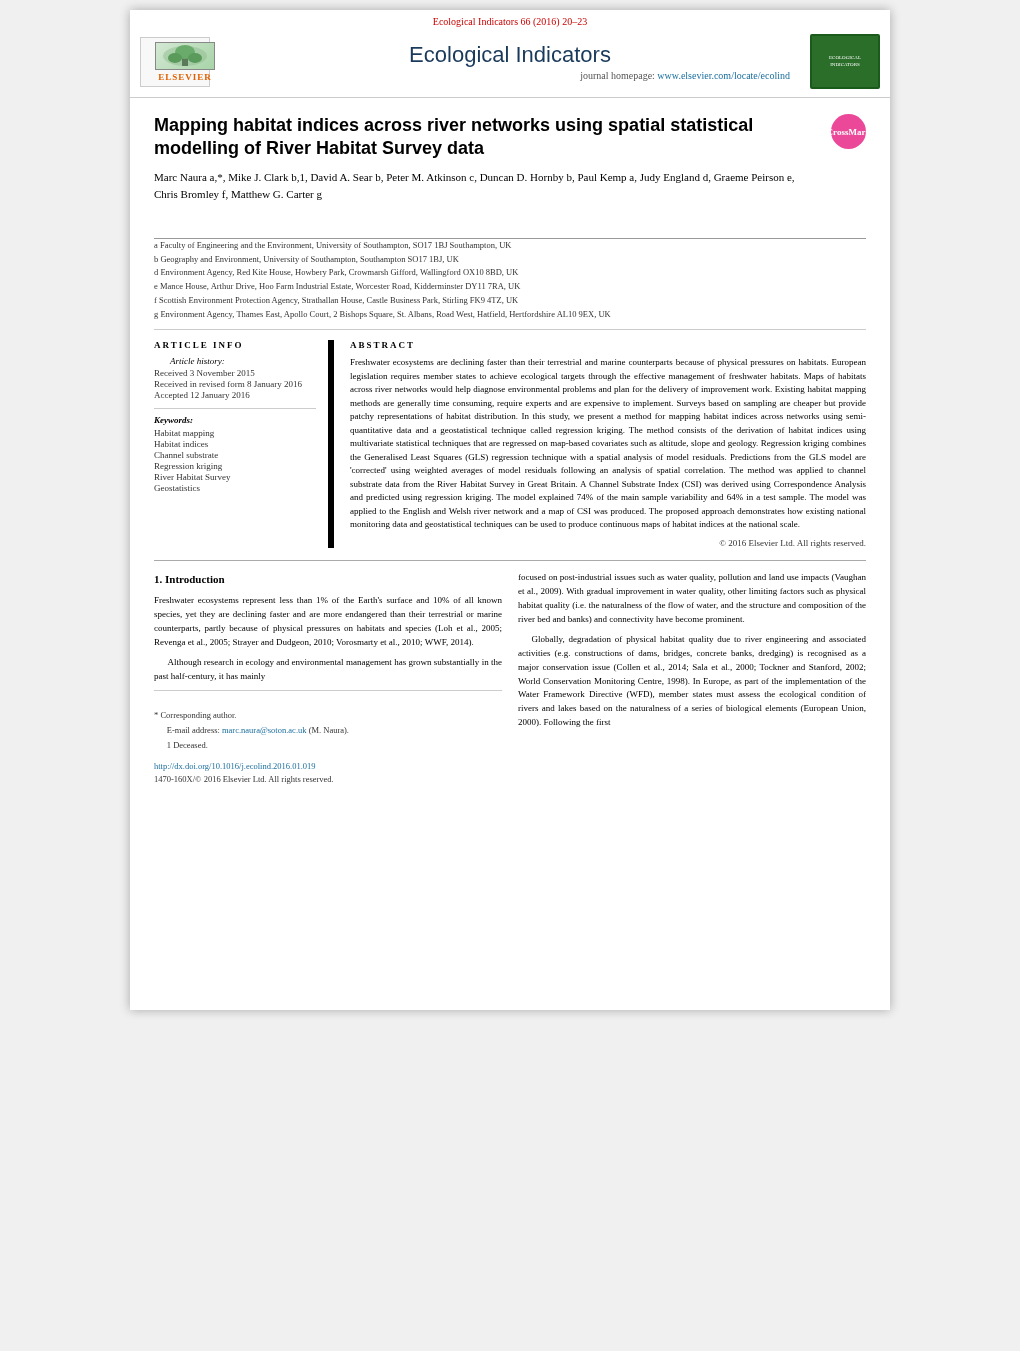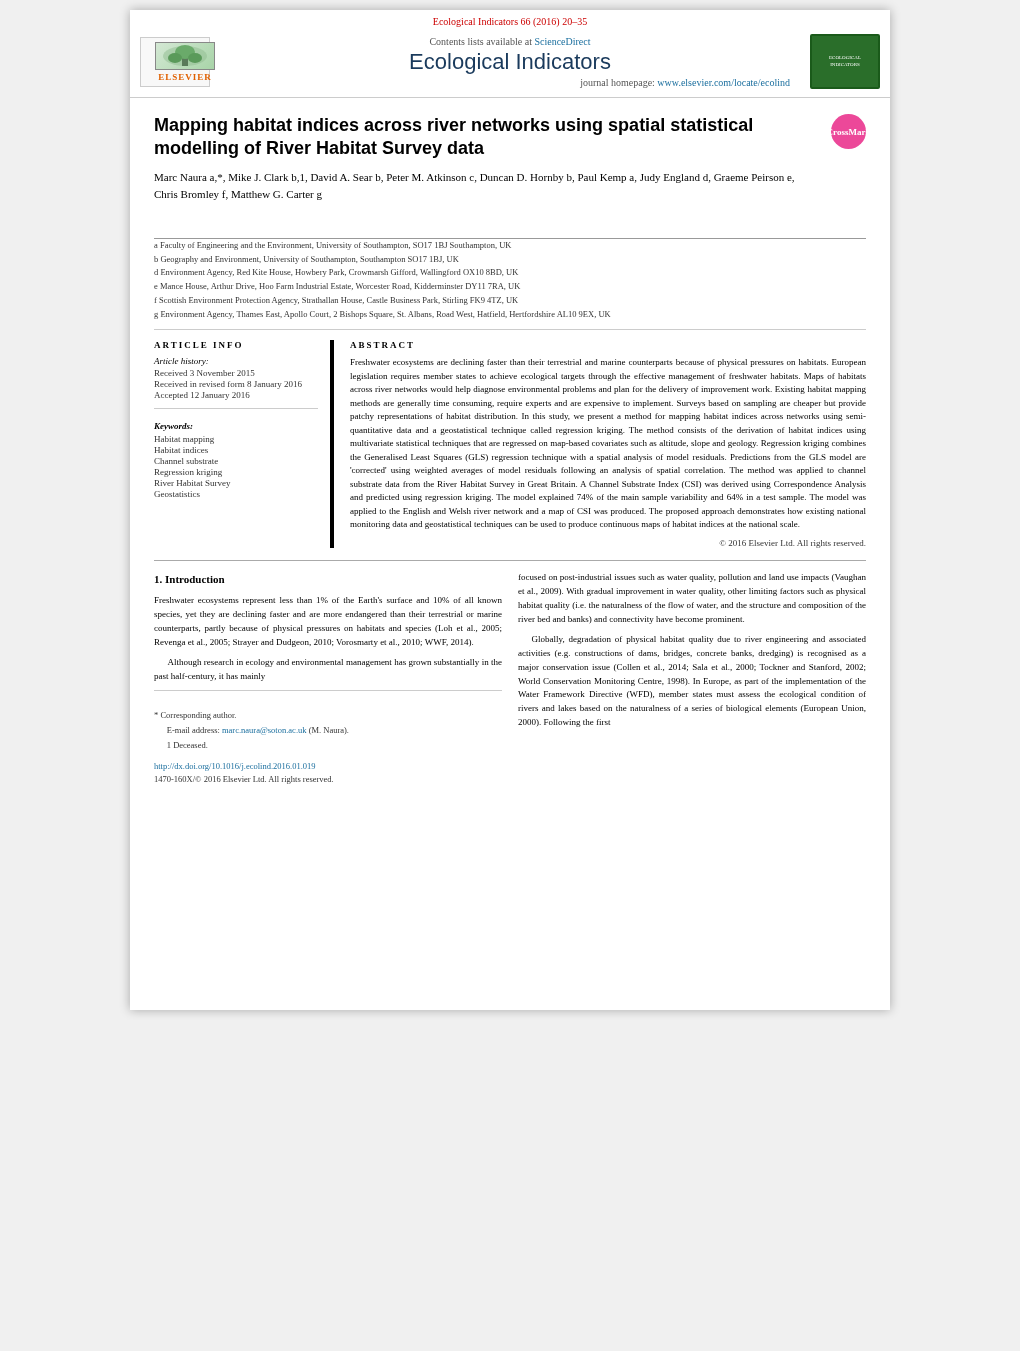--- a/index.html
+++ b/index.html
@@ -169,51 +169,52 @@
 
     
     .two-col {
       display: flex;
       gap: 16px;
       margin-bottom: 12px;
     }
     .col-left {
       width: 180px;
       flex-shrink: 0;
-      border-right: 4px solid #000000;
+      border-right: 6px solid #000000;
       padding-right: 12px;
     }
     .col-right {
       flex: 1;
     }
 
     
     .article-info h3 {
       font-size: 9px;
       font-weight: bold;
       letter-spacing: 2px;
       text-transform: uppercase;
       color: #000;
       margin-bottom: 6px;
     }
     .article-info .section-label {
       font-size: 9px;
       font-style: italic;
       color: #000;
       margin-bottom: 2px;
+      margin-left: 16px;
     }
     .article-info .date-line {
       font-size: 9px;
       color: #333;
       margin-bottom: 1px;
     }
     .keywords-section {
       margin-top: 8px;
       border-top: 1px solid #ccc;
-      padding-top: 12px;
+      padding-top: 6px;
     }
     .keywords-section .kw-title {
       font-size: 9px;
       font-style: italic;
       font-weight: bold;
       margin-bottom: 3px;
     }
     .keywords-section .kw-item {
       font-size: 9px;
       color: #333;
@@ -292,42 +293,38 @@
     }
     .doi-section a { color: #1a6e9e; text-decoration: none; }
   </style>
 </head>
 <body>
 
 <div class="page">
 
   <div class="journal-header">
     <div class="journal-top-link">
-      <a>Ecological Indicators 66 (2016) 20–35</a>
+      <a>Ecological Indicators 66 (2016) 20–23</a>
     </div>
     <div class="journal-banner">
 
       <div class="elsevier-logo">
         <div class="logo-top">
           <svg width="50" height="24" viewBox="0 0 50 24">
             <ellipse cx="25" cy="12" rx="22" ry="10" fill="#8fbc8f" opacity="0.5"></ellipse>
             <rect x="22" y="8" width="6" height="14" fill="#5a7a5a"></rect>
             <ellipse cx="25" cy="8" rx="10" ry="7" fill="#6aaa6a"></ellipse>
             <ellipse cx="15" cy="14" rx="7" ry="5" fill="#5a9a5a"></ellipse>
             <ellipse cx="35" cy="14" rx="7" ry="5" fill="#5a9a5a"></ellipse>
           </svg>
         </div>
         <div class="logo-text">ELSEVIER</div>
       </div>
 
       <div class="journal-title-center">
-        <div class="contents-line">
-          <span>Contents lists available at</span>
-          <a>ScienceDirect</a>
-        </div>
         <div class="main-title">Ecological Indicators</div>
         <div class="homepage-line">
           <span>journal homepage:</span>
           <a>www.elsevier.com/locate/ecolind</a>
         </div>
       </div>
 
       <div class="eco-logo-right">
         <div class="eco-text">ECOLOGICAL
 INDICATORS</div>

